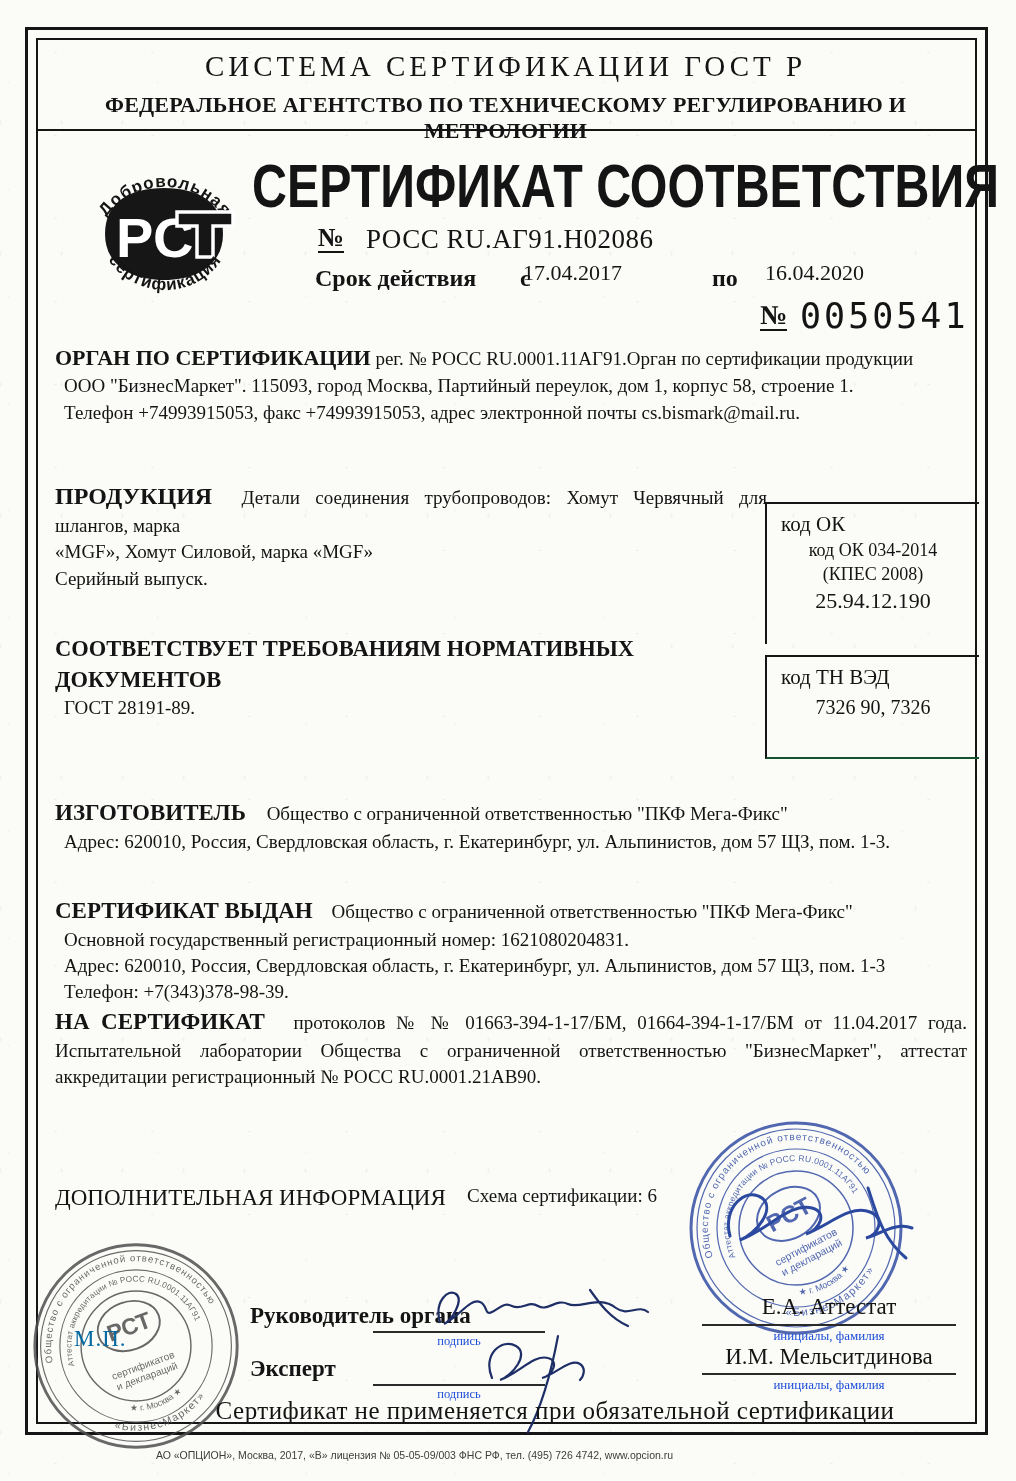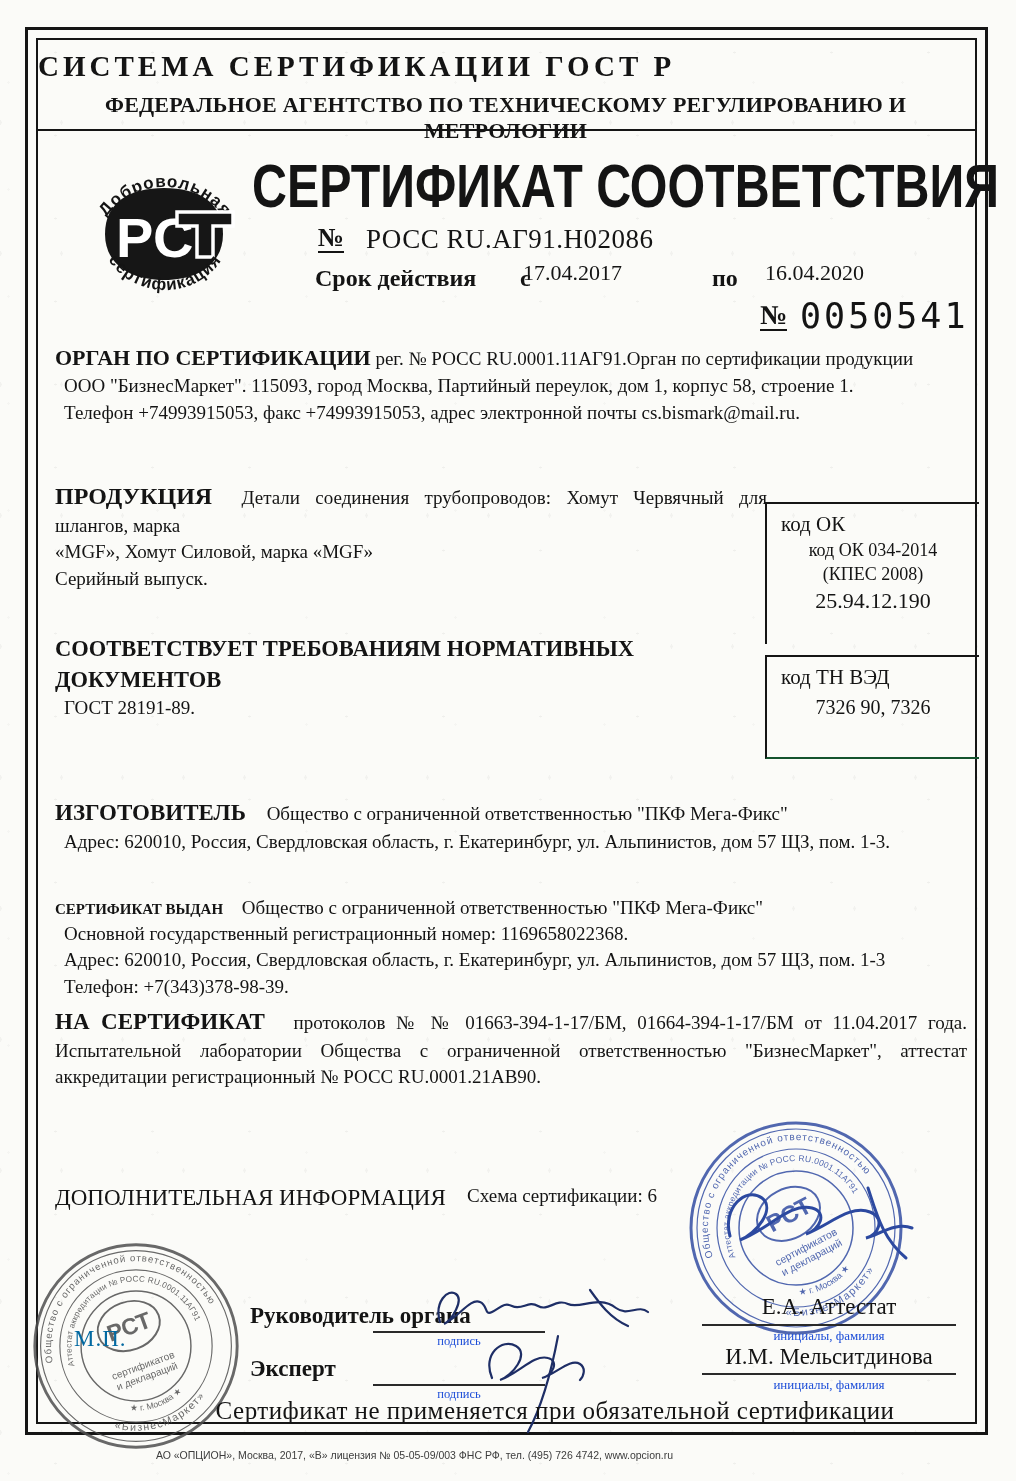--- a/index.html
+++ b/index.html
@@ -8,21 +8,21 @@
   .abs{position:absolute;}
   .noise{left:0;top:0;width:1016px;height:1481px;pointer-events:none;opacity:.5;
     background-image:radial-gradient(#00000018 1px,transparent 1.3px),
                      radial-gradient(#00000012 1px,transparent 1.2px),
                      radial-gradient(#0000000d 1.4px,transparent 1.6px);
     background-size:97px 83px,61px 131px,149px 107px;
     background-position:7px 11px,31px 57px,83px 29px;}
   .outer-border{left:25px;top:27px;width:957px;height:1402px;border:3px solid #151515;}
   .inner-border{left:36px;top:38px;width:937px;height:1382px;border:2px solid #151515;}
   .hline{border-top:2px solid #151515;height:0;}
-  .h1{left:38px;top:50px;width:935px;text-align:left;font-weight:bold;font-size:29px;letter-spacing:4px;}
+  .h1{left:38px;top:50px;width:935px;text-align:center;font-weight:normal;font-size:29px;letter-spacing:4px;}
   .h2{left:38px;top:92px;width:935px;text-align:center;font-weight:bold;font-size:22px;letter-spacing:0.2px;}
   .doc-title{left:252px;top:150px;font-family:"Liberation Sans",sans-serif;font-weight:bold;
              font-size:62px;transform:scaleX(0.78);transform-origin:left top;white-space:nowrap;letter-spacing:0px;}
   .no-sign{left:318px;top:224px;font-weight:bold;font-size:26px;border-bottom:2px solid #141414;line-height:1.05;}
   .cert-no{left:366px;top:224px;font-size:27px;letter-spacing:0.5px;}
   .validity-label{left:315px;top:265px;font-weight:bold;font-size:24px;}
   .v-c{left:520px;top:265px;font-weight:bold;font-size:24px;}
   .date-from{left:523px;top:260px;font-size:22px;}
   .v-po{left:712px;top:265px;font-weight:bold;font-size:24px;}
   .date-to{left:765px;top:260px;font-size:22px;}
@@ -118,23 +118,23 @@
     <div class="c" style="font-size:20px;margin-top:6px;">7326 90, 7326</div>
   </div>
 
   <div class="abs sec" style="left:55px;top:797px;width:912px;">
     <div><span class="hd" style="font-size:23px;">ИЗГОТОВИТЕЛЬ</span>
       <span style="margin-left:16px;">Общество с ограниченной ответственностью "ПКФ Мега-Фикс"</span></div>
     <div class="ind">Адрес: 620010, Россия, Свердловская область, г. Екатеринбург, ул. Альпинистов, дом 57 ЩЗ, пом. 1-3.</div>
   </div>
 
   <div class="abs sec" style="left:55px;top:895px;width:912px;">
-    <div><span class="hd" style="font-size:15px;">СЕРТИФИКАТ ВЫДАН</span>
+    <div><span class="hd" style="font-size:23px;">СЕРТИФИКАТ ВЫДАН</span>
       <span style="margin-left:14px;">Общество с ограниченной ответственностью "ПКФ Мега-Фикс"</span></div>
-    <div class="ind">Основной государственный регистрационный номер: 1169658022368.</div>
+    <div class="ind">Основной государственный регистрационный номер: 1621080204831.</div>
     <div class="ind">Адрес: 620010, Россия, Свердловская область, г. Екатеринбург, ул. Альпинистов, дом 57 ЩЗ, пом. 1-3</div>
     <div class="ind">Телефон: +7(343)378-98-39.</div>
   </div>
 
   <div class="abs sec just" style="left:55px;top:1006px;width:912px;">
     <span class="hd" style="font-size:23px;">НА СЕРТИФИКАТ</span>
     <span style="margin-left:18px;">протоколов № № 01663-394-1-17/БМ, 01664-394-1-17/БМ от 11.04.2017 года. Испытательной лаборатории Общества с ограниченной ответственностью "БизнесМаркет", аттестат аккредитации регистрационный № РОСС RU.0001.21АВ90.</span>
   </div>
 
   <span class="abs sec hd" style="left:55px;top:1182px;font-size:23px;font-weight:normal;">ДОПОЛНИТЕЛЬНАЯ ИНФОРМАЦИЯ</span>

